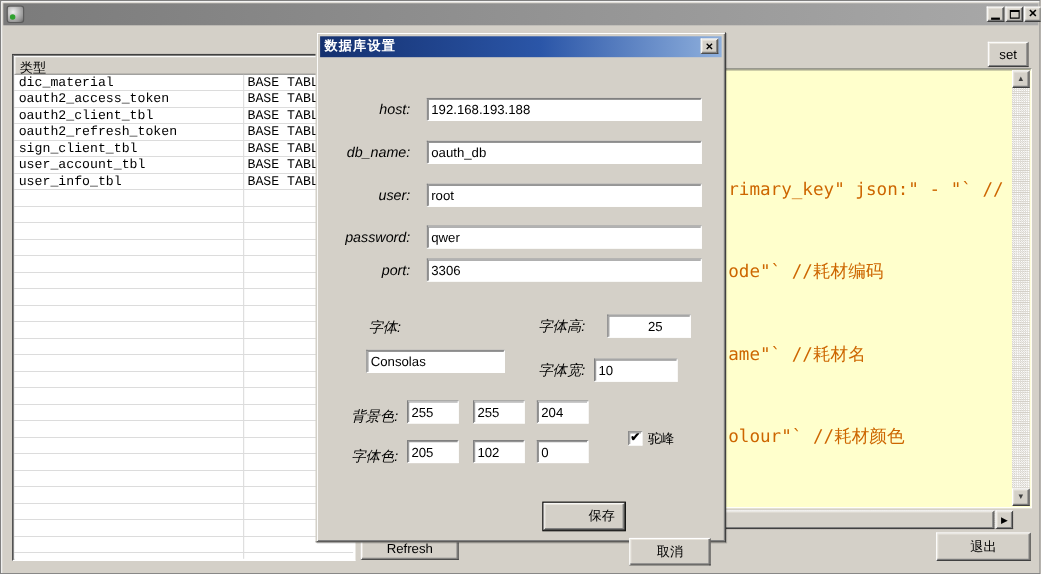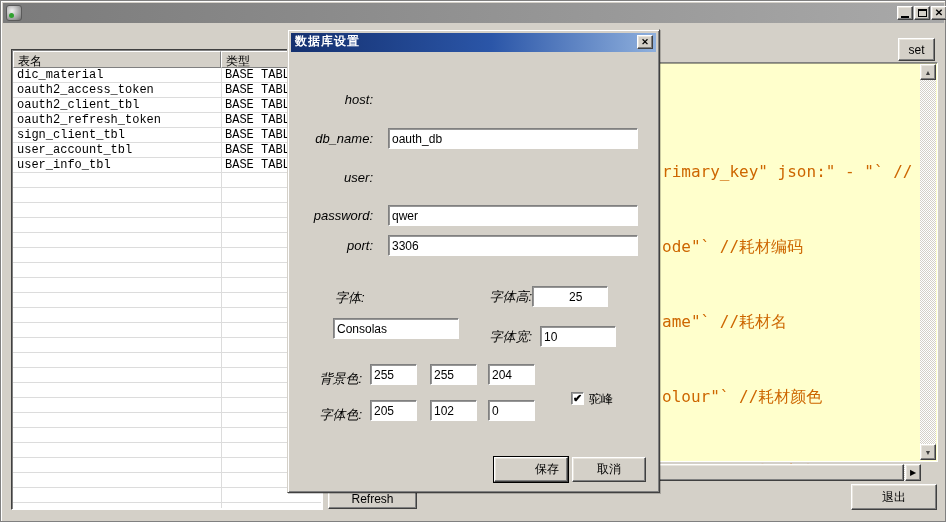--- a/index.html
+++ b/index.html
@@ -81,21 +81,21 @@
   .small-input { width:76px; }
   .color-input { width:47px; }
   #dlg-checkbox-box { position:absolute; left:283px; top:362px; width:13px; height:13px;
                       background:#ffffff; border:1px solid; border-color:#808080 #ffffff #ffffff #808080;
                       box-shadow: inset 1px 1px 0 rgba(64,64,64,.5);
                       display:flex; align-items:center; justify-content:center;
                       font-size:11px; line-height:11px; font-weight:bold; }
   #dlg-checkbox-label { position:absolute; left:301px; top:361px; font-size:12px; }
   .dlg-btn { position:absolute; top:427px; width:74px; height:25px; }
   #save-btn { left:206px; outline:1px solid #000;padding-left:32px; }
-  #cancel-btn { left:284px; }
+  #cancel-btn { left:284px;margin-top:32px; }
 </style>
 </head>
 <body>
 
 <div id="stage">
 
   <div id="titlebar">
     <div id="app-icon"></div>
     <div class="win-btn btn raised" style="left:894px;">
         <div class="glyph-min"></div>
@@ -103,21 +103,20 @@
     <div class="win-btn btn raised" style="left:911px;">
         <div class="glyph-max"></div>
       </div>
     <div class="win-btn btn raised" style="left:928px;">
         <div class="glyph-x">✕</div>
       </div>
   </div>
 
   <div id="table">
     <div id="table-header">
-      <div class="hdr-cell c1">表名</div>
       <div class="hdr-cell c2">类型</div>
     </div>
     <div id="table-body">
       <div id="col-divider"></div>
       <div class="tbl-row">
           <span class="cell c1">dic_material</span>
           <span class="cell c2">BASE TABLE</span>
         </div>
       <div class="tbl-row">
           <span class="cell c1">oauth2_access_token</span>
@@ -183,37 +182,39 @@
 
   <div id="dialog">
     <div id="dlg-titlebar">
       <span id="dlg-title">数据库设置</span>
       <div id="dlg-close" class="btn raised">
           <span>✕</span>
         </div>
     </div>
 
     <div class="dlg-label" style="left:5px; top:59px;">host:</div>
+    <input class="dlg-input sunken field-input" style="top: 59px;" value="192.168.193.188">
 
     <div class="dlg-label" style="left:5px; top:98px;">db_name:</div>
     <input class="dlg-input sunken field-input" style="top: 98px;" value="oauth_db">
 
     <div class="dlg-label" style="left:5px; top:137px;">user:</div>
+    <input class="dlg-input sunken field-input" style="top: 137px;" value="root">
 
     <div class="dlg-label" style="left:5px; top:175px;">password:</div>
     <input class="dlg-input sunken field-input" style="top: 175px;" value="qwer">
 
     <div class="dlg-label" style="left:5px; top:205px;">port:</div>
     <input class="dlg-input sunken field-input" style="top: 205px;" value="3306">
 
     <div class="dlg-label" style="left:5px; top:257px; width:85px; text-align:left; padding-left:42px;">字体:</div>
     <input class="dlg-input sunken" style="left: 45px; top: 288px; width: 126px;" value="Consolas">
 
     <div class="dlg-label" style="left:164px; top:256px;">字体高:</div>
-    <input class="dlg-input sunken small-input" style="left: 244px; top: 256px; padding-left: 36px;" value="25">
+    <input class="dlg-input sunken small-input" style="left: 264px; top: 256px; padding-left: 36px;" value="25">
 
     <div class="dlg-label" style="left:164px; top:296px;">字体宽:</div>
     <input class="dlg-input sunken small-input" style="left: 252px; top: 296px;" value="10">
 
     <div class="dlg-label" style="left:0px; top:338px; width:74px;">背景色:</div>
     <input class="dlg-input sunken color-input" style="left: 82px; top: 334px;" value="255">
     <input class="dlg-input sunken color-input" style="left: 142px; top: 334px;" value="255">
     <input class="dlg-input sunken color-input" style="left: 200px; top: 334px;" value="204">
 
     <div class="dlg-label" style="left:0px; top:374px; width:74px;">字体色:</div>

